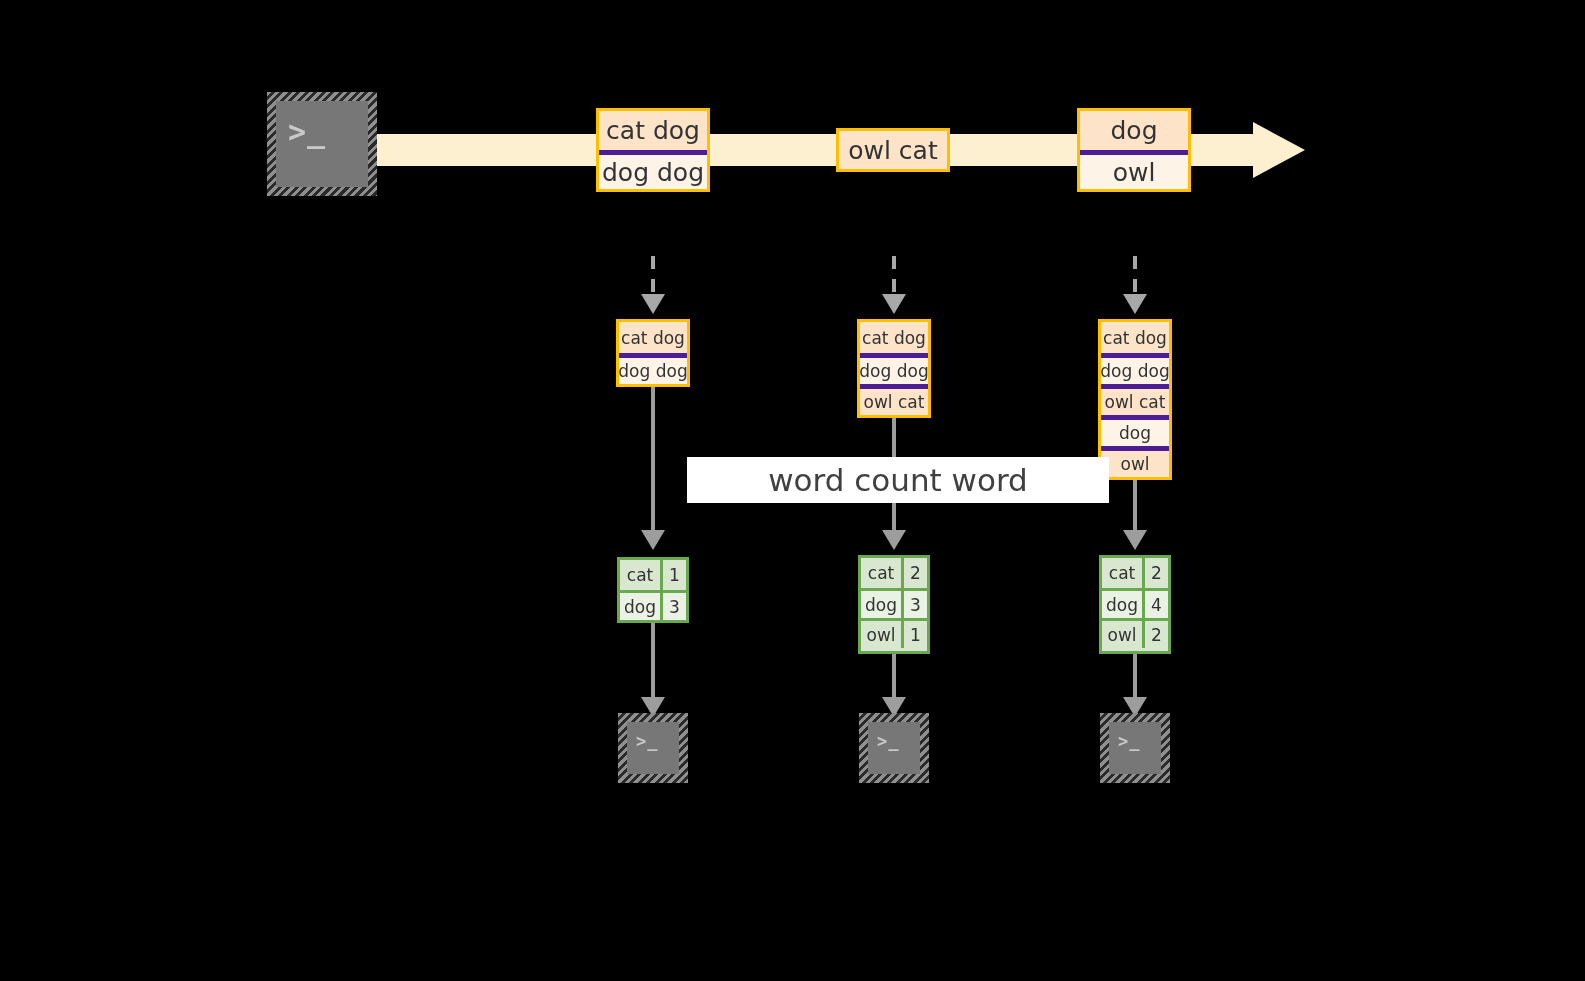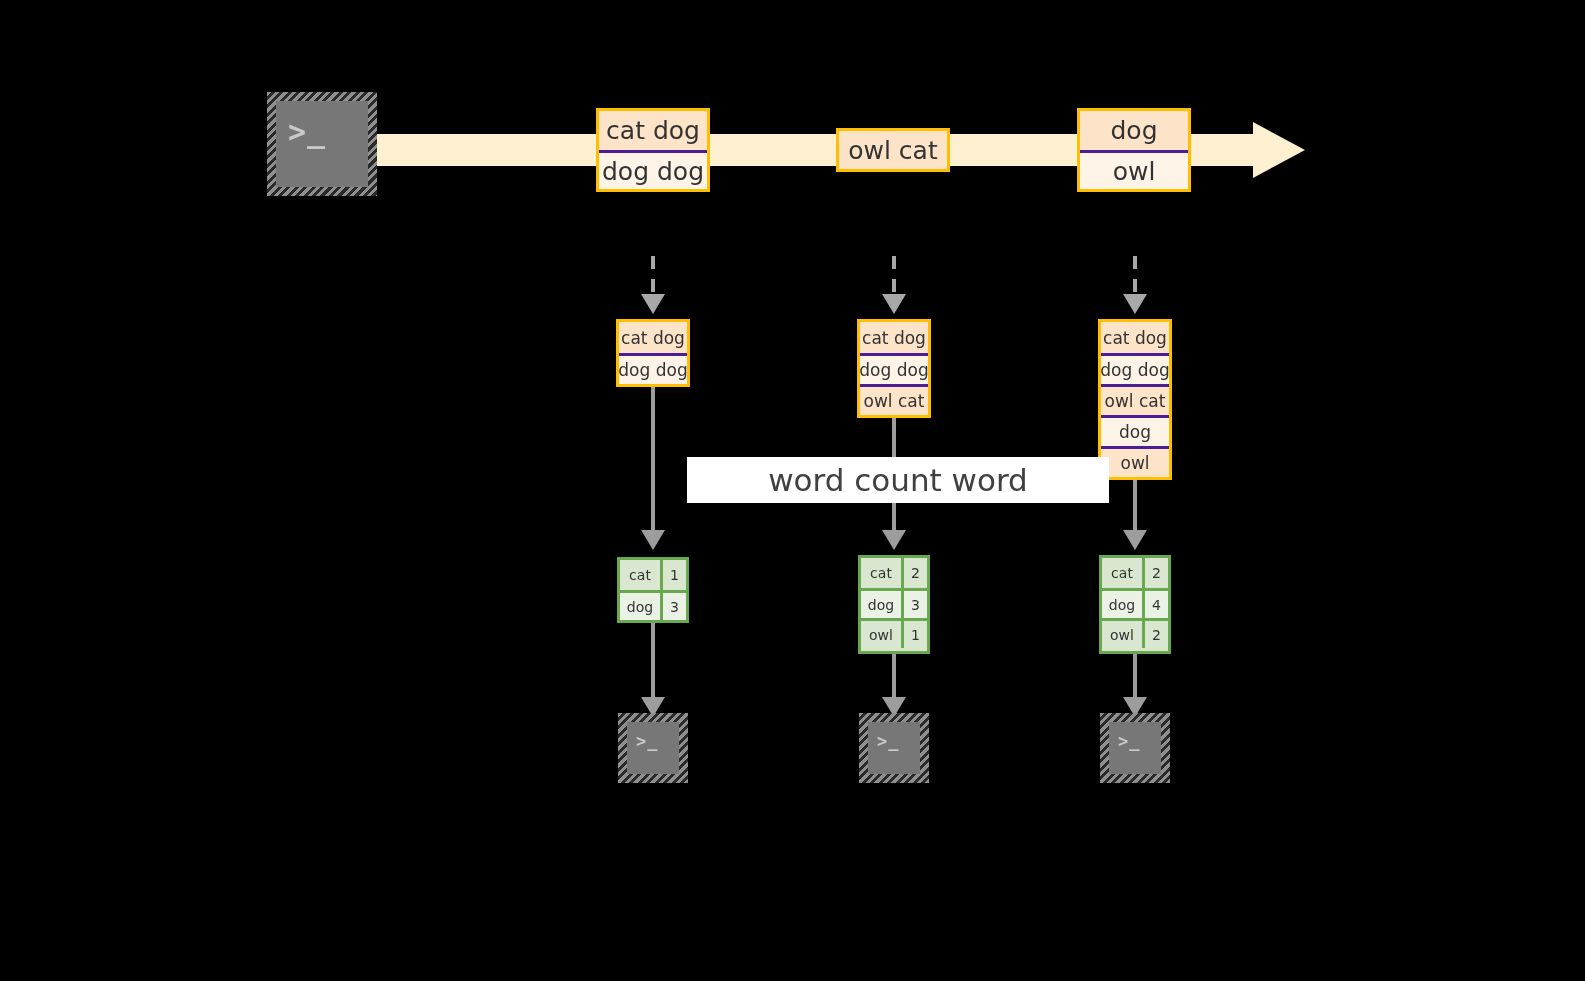--- a/index.html
+++ b/index.html
@@ -81,21 +81,21 @@
   }
   .evt .cell {
     box-sizing: border-box;
     flex: 1 1 auto;
     display: flex;
     align-items: center;
     justify-content: center;
     color: #333333;
     white-space: nowrap;
   }
-  .evt .cell + .cell { border-top: 3px solid #4c1d95; }
+  .evt .cell + .cell { border-top: 5px solid #4c1d95; }
   .evt .cell.peach { background: #fde3c8; }
   .evt .cell.cream { background: #fdf3e7; }
 
   .evt-stream .cell { font-size: 25px; height: 36px; }
   .evt-stack .cell { font-size: 17px; height: 28px; }
 
   
   .res {
     box-sizing: border-box;
     border: 3px solid #6aa84f;
@@ -112,21 +112,21 @@
   }
   .res .row + .row { border-top: 3px solid #6aa84f; }
   .res .row.sage  { background: #d9e6d0; }
   .res .row.pale  { background: #eaf1e5; }
   .res .k, .res .v {
     box-sizing: border-box;
     display: flex;
     align-items: center;
     justify-content: center;
     color: #333333;
-    font-size: 14px;
+    font-size: 17px;
     white-space: nowrap;
   }
   .res .k { flex: 1 1 auto; }
   .res .v { flex: 0 0 26px; border-left: 3px solid #6aa84f; }
 
   
   .conn {
     width: 4px;
     background: #9d9d9d;
   }

